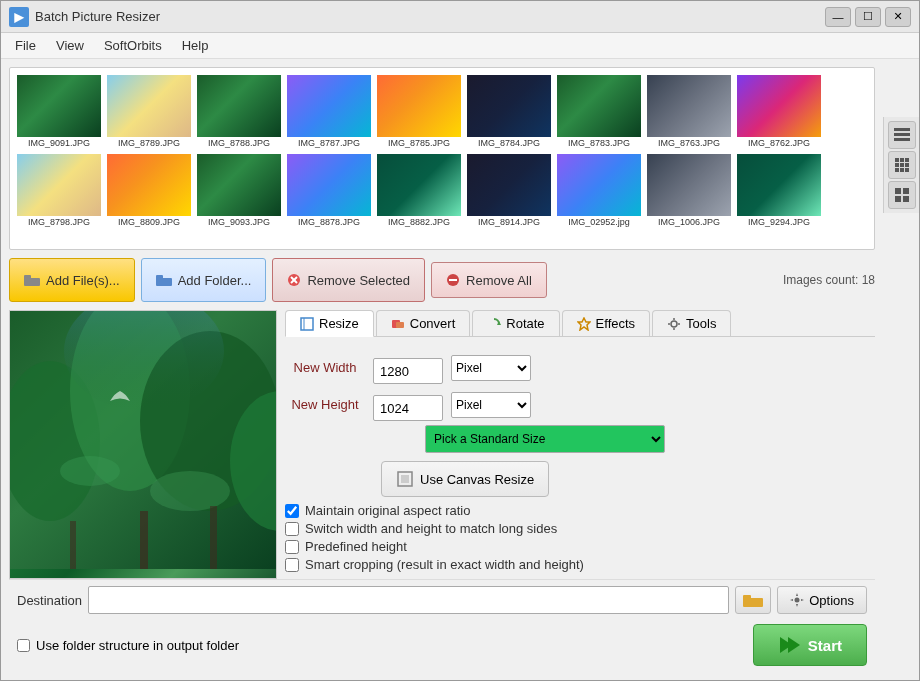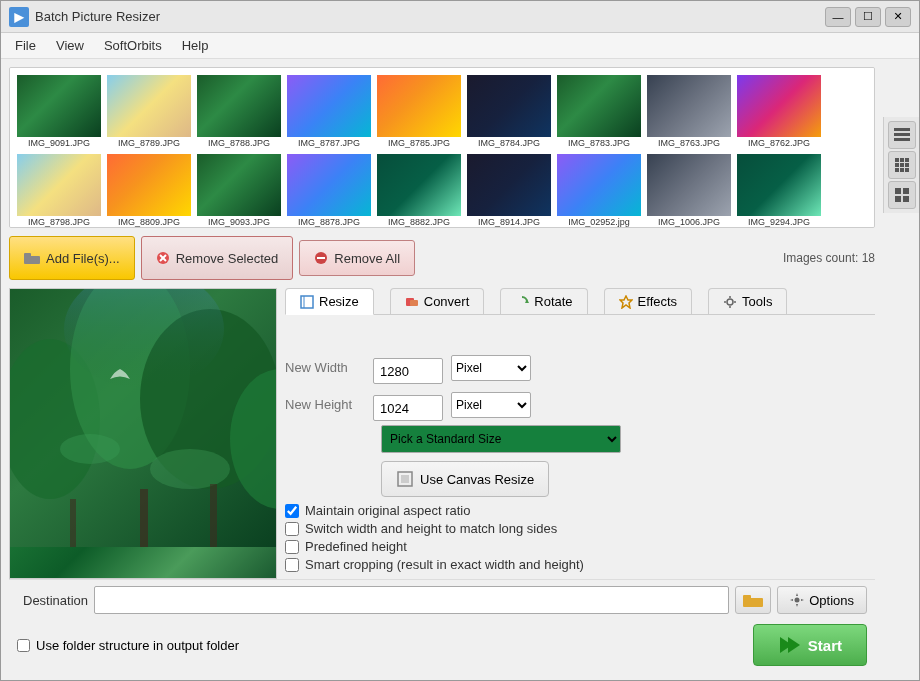--- a/index.html
+++ b/index.html
@@ -213,23 +213,23 @@
     .controls-panel {
       flex: 1;
       display: flex;
       flex-direction: column;
       gap: 6px;
     }
 
     
     .tabs-row {
       display: flex;
-      gap: 14px;
+      gap: 0;
       border-bottom: 1px solid #ccc;
-      margin-bottom: 26px;
+      margin-bottom: 4px;
     }
     .tab {
       padding: 5px 14px;
       cursor: pointer;
       border: 1px solid #ccc;
       border-bottom: none;
       background: #f0f0f0;
       border-radius: 4px 4px 0 0;
       display: flex;
       align-items: center;
@@ -246,23 +246,23 @@
 
     
     .size-row {
       display: flex;
       align-items: center;
       gap: 8px;
       margin-bottom: 4px;
     }
     .size-label {
       width: 80px;
-      text-align: left;
-      font-size: 13px;
-      color: #737373;
+      text-align: center;
+      font-size: 13px;
+      color: #7f1d1d;
     }
     .size-input {
       width: 70px;
       height: 26px;
       border: 1px solid #aaa;
       border-radius: 2px;
       padding: 2px 6px;
       font-size: 13px;
       font-family: inherit;
       margin-top: 7px;
@@ -278,22 +278,23 @@
     }
 
     
     .standard-size-select {
       width: 240px;
       height: 28px;
       border: 1px solid #aaa;
       border-radius: 2px;
       font-size: 12px;
       font-family: inherit;
-      background: #15803d;
+      background: #22c55e;
       padding: 0 4px;
+      margin-left: 44px;
     }
 
     
     .checkbox-row {
       display: flex;
       align-items: center;
       gap: 6px;
       font-size: 13px;
       color: #333;
       margin-bottom: 3px;
@@ -325,21 +326,20 @@
       align-items: center;
       gap: 6px;
       padding: 6px 8px;
       background: #f0f0f0;
       border-top: 1px solid #ddd;
     }
     .dest-label {
       font-size: 13px;
       color: #333;
       white-space: nowrap;
-      margin-left: 6px;
     }
     .dest-input {
       flex: 1;
       height: 28px;
       border: 1px solid #aaa;
       border-radius: 2px;
       padding: 2px 6px;
       font-size: 13px;
       font-family: inherit;
       background: white;
@@ -566,20 +566,27 @@
       </div>
 
     <div class="action-row">
       <button class="action-btn btn-yellow">
         <svg width="16" height="14" viewBox="0 0 16 14">
             <rect x="0" y="2" width="7" height="5" rx="1" fill="#888"></rect>
             <rect x="0" y="5" width="16" height="8" rx="1" fill="#888"></rect>
           </svg>
         <span>Add File(s)...</span>
       </button>
+      <button class="action-btn btn-blue">
+        <svg width="16" height="14" viewBox="0 0 16 14">
+            <rect x="0" y="2" width="7" height="5" rx="1" fill="#5588cc"></rect>
+            <rect x="0" y="5" width="16" height="8" rx="1" fill="#5588cc"></rect>
+          </svg>
+        <span>Add Folder...</span>
+      </button>
       <button class="action-btn btn-remove">
         <svg width="14" height="14" viewBox="0 0 14 14">
             <circle cx="7" cy="7" r="6" fill="#e05050"></circle>
             <line x1="4" y1="4" x2="10" y2="10" stroke="white" stroke-width="2"></line>
             <line x1="10" y1="4" x2="4" y2="10" stroke="white" stroke-width="2"></line>
           </svg>
         <span>Remove Selected</span>
       </button>
       <button class="remove-all-btn">
         <svg width="14" height="14" viewBox="0 0 14 14">

